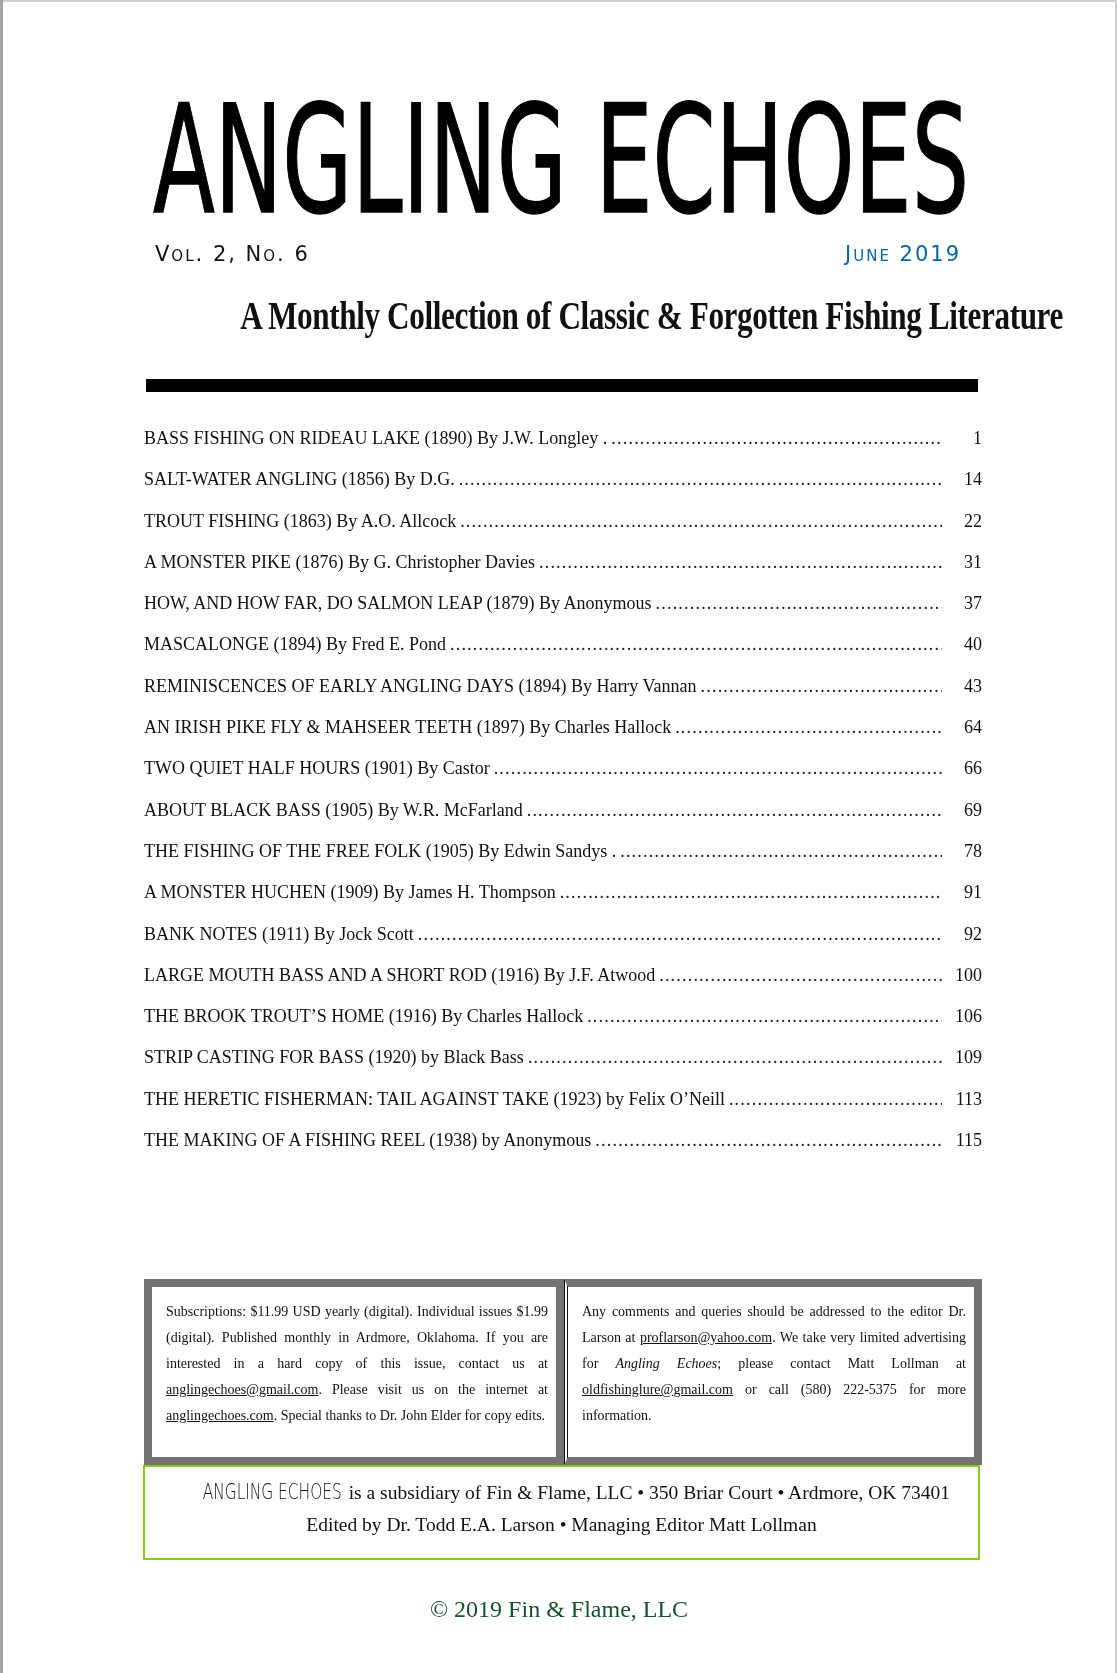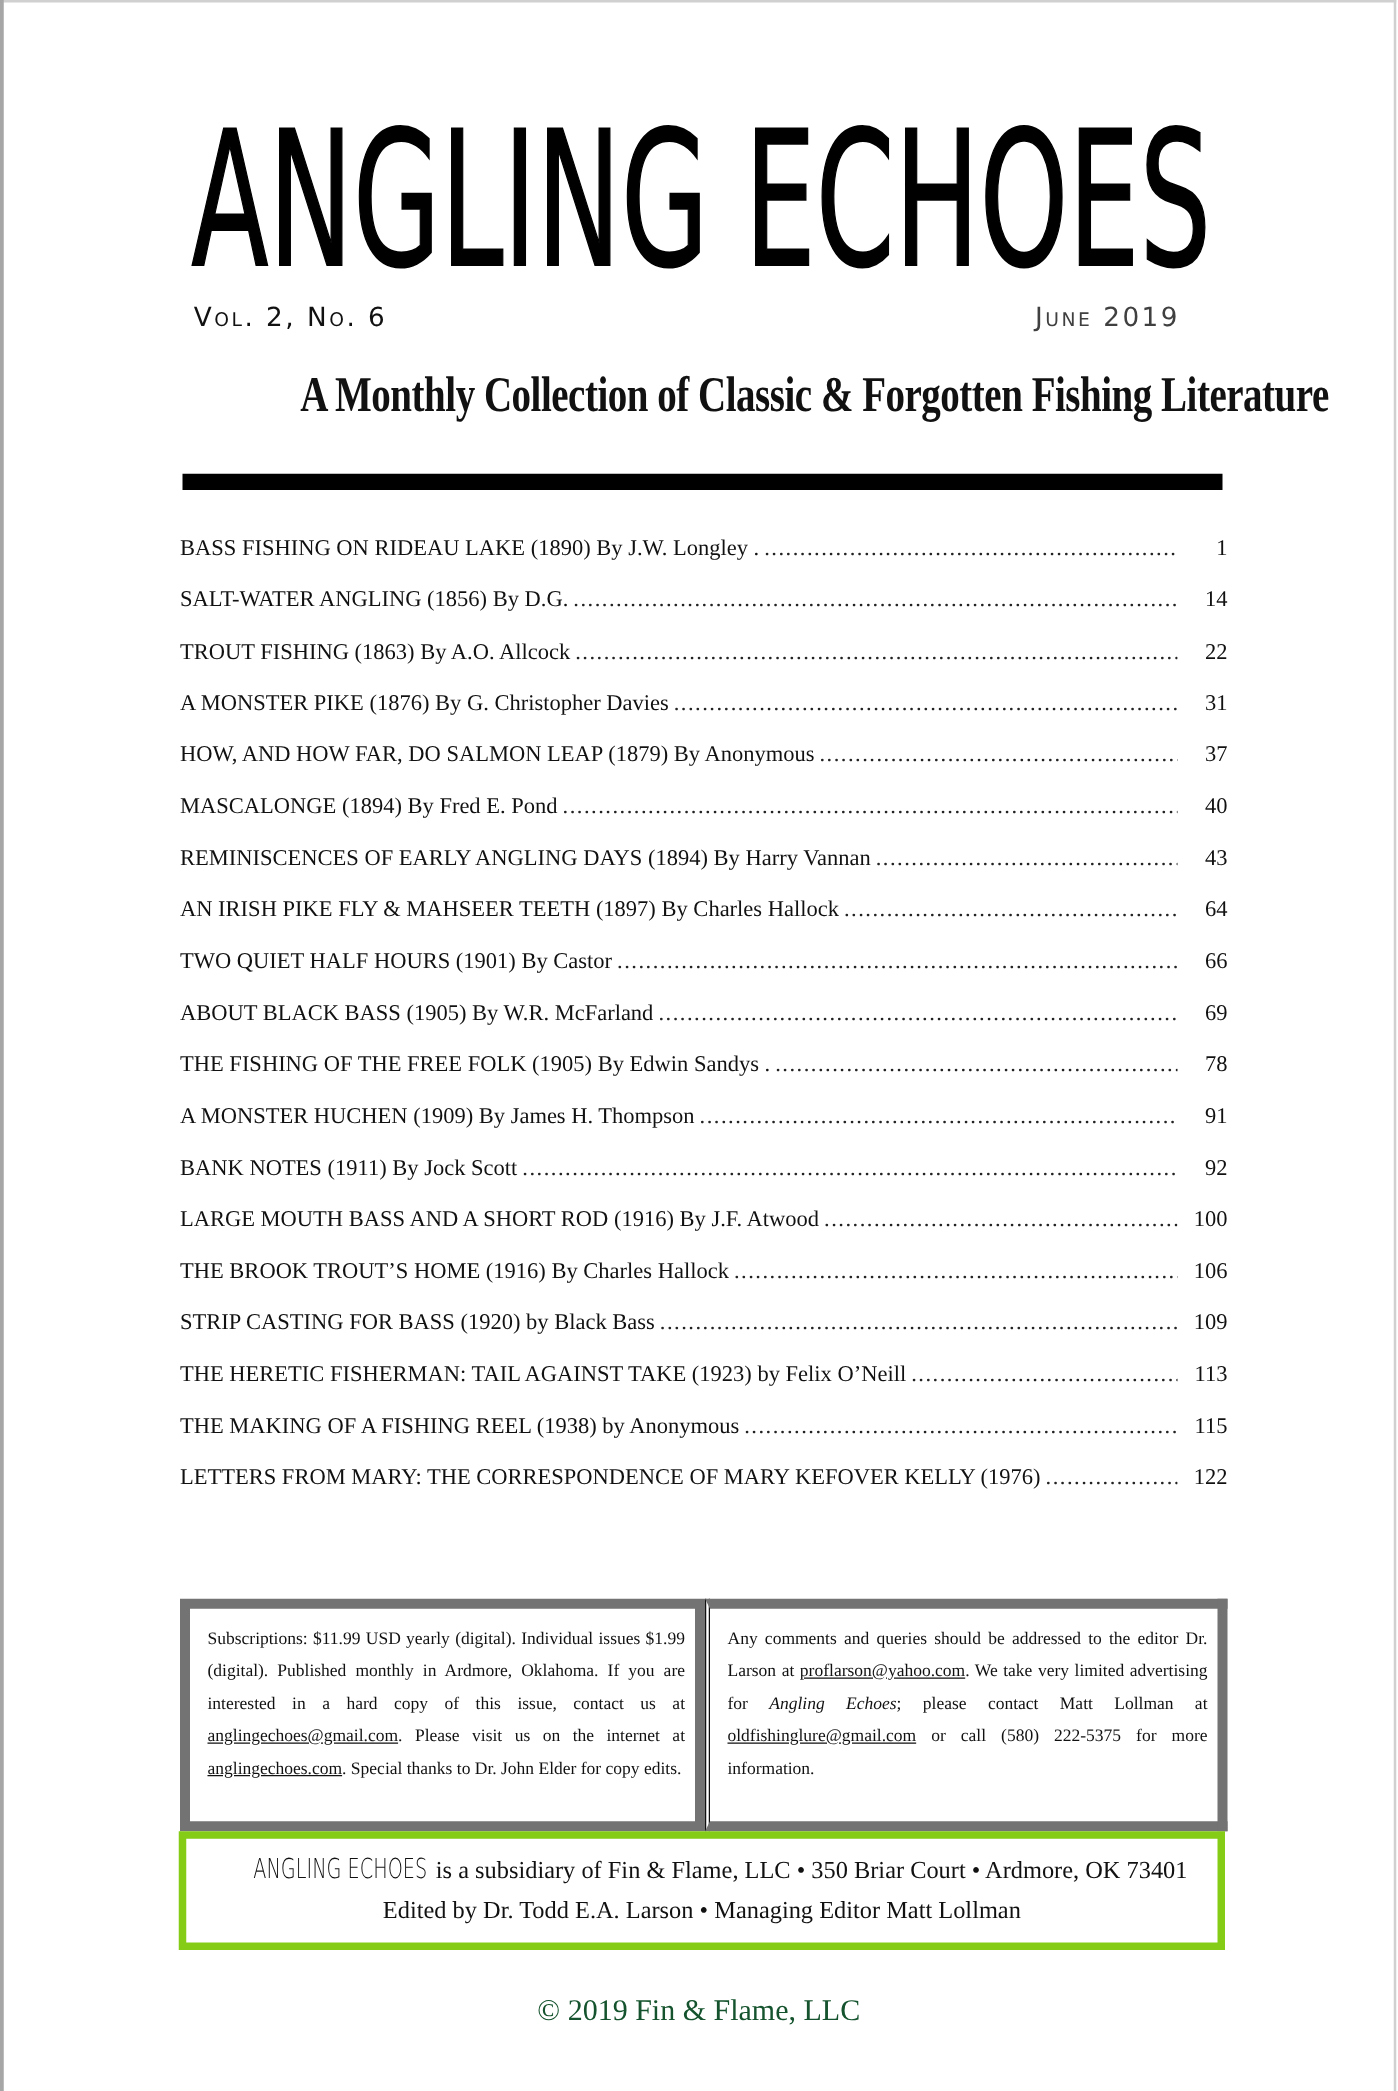--- a/index.html
+++ b/index.html
@@ -8,43 +8,43 @@
   .page-frame { position:absolute; left:0; top:0; width:1117px; height:1673px;
                 border-top:2px solid #d0d0d0; border-right:2px solid #d0d0d0;
                 box-sizing:border-box; }
   .left-bar { position:absolute; left:0; top:0; width:3px; height:1673px; background:#a6a6a6; }
 
   .masthead { position:absolute; left:150px; top:80px; width:822px; height:150px; }
   .masthead svg { width:100%; height:100%; display:block; }
 
   .vol { position:absolute; left:155px; top:242px; font-family:"DejaVu Sans", sans-serif;
          font-size:21px; letter-spacing:2px; font-variant:small-caps; color:#111; }
-  .date { position:absolute; right:174px; top:242px; font-family:"DejaVu Sans", sans-serif;
-          font-size:21px; letter-spacing:2px; font-variant:small-caps; color:#404040; }
+  .date { position:absolute; right:157px; top:242px; font-family:"DejaVu Sans", sans-serif;
+          font-size:21px; letter-spacing:2px; font-variant:small-caps; color:#0369a1; }
   .subtitle { position:absolute; left:150px; top:292px; width:820px; text-align:center;
               font-family:"Liberation Serif", serif; font-weight:bold; font-size:40px;
               transform:scaleX(0.78); transform-origin:center; white-space:nowrap; letter-spacing:-0.5px; }
   .rule { position:absolute; left:146px; top:379px; width:832px; height:13px; background:#000; }
 
   .toc { position:absolute; left:144px; top:426px; width:838px; }
   .toc-row { height:41.3px; display:flex; align-items:flex-start; font-size:18px; line-height:24px; }
   .toc-title { white-space:nowrap; padding-right:4px; }
   .toc-leader { flex:1; overflow:hidden; white-space:nowrap; color:#222; letter-spacing:1.2px; }
   .toc-leader::after { content:"........................................................................................................................................................................................................"; }
   .toc-page { min-width:34px; text-align:right; padding-left:6px; }
 
   .info-box { position:absolute; top:1279px; height:186px; border:8px solid #737373; box-sizing:border-box;
               font-size:14px; line-height:26px; text-align:justify; padding:12px 8px 0 14px; }
   .info-left { left:144px; width:420px; }
   .info-right { left:564px; width:418px; border-left:4px double #111; }
   .info-box a { color:#111; text-decoration:underline; }
   .info-box em { font-style:italic; }
 
   .publisher-box { position:absolute; left:143px; top:1465px; width:837px; height:95px;
-                   border:6px solid #84cc16; box-sizing:border-box; text-align:center; font-size:19.5px; }
+                   border:2px solid #84cc16; box-sizing:border-box; text-align:center; font-size:19.5px; }
   .pub-line1 { margin-top:12px; white-space:nowrap; }
   .pub-line2 { margin-top:10px; white-space:nowrap; }
   .mini-logo { font-family:"DejaVu Sans", sans-serif; font-size:22px; letter-spacing:0px;
                display:inline-block; transform:scaleX(0.7); transform-origin:right center;
                font-weight:300; margin-left:-30px; margin-right:2px; }
 
   .copyright { position:absolute; left:0; width:1118px; top:1596px; text-align:center;
                font-size:24px; color:#14532d; }
 </style>
 </head>
@@ -148,25 +148,20 @@
     <div class="toc-row">
       <span class="toc-title">THE HERETIC FISHERMAN: TAIL AGAINST TAKE (1923) by Felix O’Neill</span>
       <span class="toc-leader"></span>
       <span class="toc-page">113</span>
     </div>
     <div class="toc-row">
       <span class="toc-title">THE MAKING OF A FISHING REEL (1938) by Anonymous</span>
       <span class="toc-leader"></span>
       <span class="toc-page">115</span>
     </div>
-    <div class="toc-row">
-      <span class="toc-title">LETTERS FROM MARY: THE CORRESPONDENCE OF MARY KEFOVER KELLY (1976)</span>
-      <span class="toc-leader"></span>
-      <span class="toc-page">122</span>
-    </div>
   </div>
 
 <div class="info-box info-left">
   <span>Subscriptions: $11.99 USD yearly (digital). Individual issues $1.99 (digital). Published monthly in Ardmore, Oklahoma. If you are interested in a hard copy of this issue, contact us at </span><a>anglingechoes@gmail.com</a><span>. Please visit us on the internet at </span><a>anglingechoes.com</a><span>. Special thanks to Dr. John Elder for copy edits.</span>
 </div>
 
 <div class="info-box info-right">
   <span>Any comments and queries should be addressed to the editor Dr. Larson at </span><a>proflarson@yahoo.com</a><span>. We take very limited advertising for </span><em>Angling Echoes</em><span>; please contact Matt Lollman at </span><a>oldfishinglure@gmail.com</a><span> or call (580) 222-5375 for more information.</span>
 </div>
 

